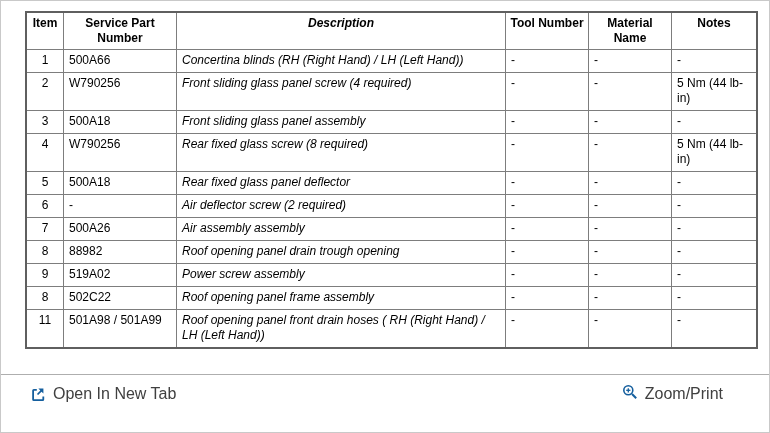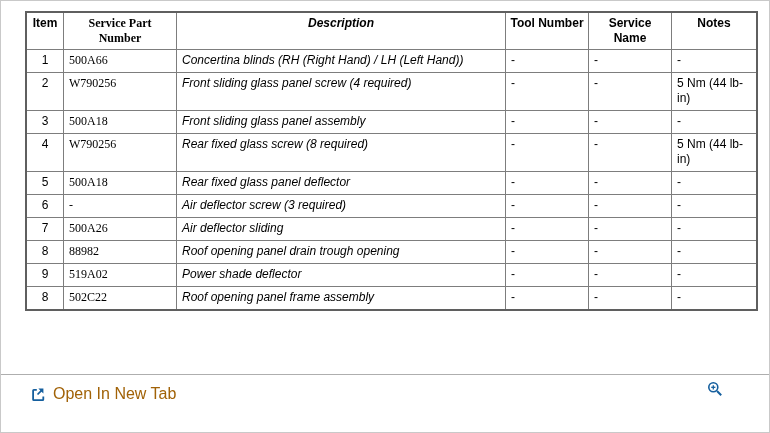--- a/index.html
+++ b/index.html
@@ -19,54 +19,54 @@
     font-size:12px;line-height:15px;
     vertical-align:top;color:#000;
     overflow:hidden;word-wrap:break-word;
   }
   table.parts th{
     font-weight:bold;text-align:center;padding:3px 3px;
   }
   table.parts td{padding:3px 5px 4px 5px;}
   td.col-item{text-align:center;padding-left:2px;padding-right:2px;}
   .col-item{width:30px;}
-  .col-part{width:106px;font-family:Liberation Serif, serif;}
+  .col-part{width:106px;}
   .col-description{width:322px;font-style:italic;}
   .col-tool{width:76px;}
   .col-material{width:76px;}
   .col-notes{width:78px;}
   .footer{
     position:absolute;left:0;right:0;bottom:0;height:58px;
     box-sizing:border-box;border-top:1px solid #aeaeae;
     padding:10px 46px 0 28px;background:#fff;
     display:flex;justify-content:space-between;align-items:flex-start;
   }
   a.footer-link{
     display:inline-flex;align-items:center;gap:7px;
-    color:#a16207;text-decoration:none;font-size:16px;
+    color:#404040;text-decoration:none;font-size:16px;
     cursor:pointer;
   }
   .icon{display:inline-flex;align-items:center;}
   .icon svg{display:block;}
   .zoom-link .icon{margin-top:-4px;}
 </style>
 </head>
 <body>
 
 <div class="page">
 
   <div class="table-wrap">
     <table class="parts">
       <thead>
         <tr>
           <th class="col-item">Item</th>
           <th class="col-part">Service Part Number</th>
           <th class="col-description">Description</th>
           <th class="col-tool">Tool Number</th>
-          <th class="col-material">Service Name</th>
+          <th class="col-material">Material Name</th>
           <th class="col-notes">Notes</th>
         </tr>
       </thead>
       <tbody>
           <tr>
             <td class="col-item">1</td>
             <td class="col-part">500A66</td>
             <td class="col-description">Concertina blinds (RH (Right Hand) / LH (Left Hand))</td>
             <td class="col-tool">-</td>
             <td class="col-material">-</td>
@@ -100,53 +100,61 @@
             <td class="col-item">5</td>
             <td class="col-part">500A18</td>
             <td class="col-description">Rear fixed glass panel deflector</td>
             <td class="col-tool">-</td>
             <td class="col-material">-</td>
             <td class="col-notes">-</td>
           </tr>
           <tr>
             <td class="col-item">6</td>
             <td class="col-part">-</td>
-            <td class="col-description">Air deflector screw (3 required)</td>
+            <td class="col-description">Air deflector screw (2 required)</td>
             <td class="col-tool">-</td>
             <td class="col-material">-</td>
             <td class="col-notes">-</td>
           </tr>
           <tr>
             <td class="col-item">7</td>
             <td class="col-part">500A26</td>
-            <td class="col-description">Air deflector sliding</td>
+            <td class="col-description">Air assembly assembly</td>
             <td class="col-tool">-</td>
             <td class="col-material">-</td>
             <td class="col-notes">-</td>
           </tr>
           <tr>
             <td class="col-item">8</td>
             <td class="col-part">88982</td>
             <td class="col-description">Roof opening panel drain trough opening</td>
             <td class="col-tool">-</td>
             <td class="col-material">-</td>
             <td class="col-notes">-</td>
           </tr>
           <tr>
             <td class="col-item">9</td>
             <td class="col-part">519A02</td>
-            <td class="col-description">Power shade deflector</td>
+            <td class="col-description">Power screw assembly</td>
             <td class="col-tool">-</td>
             <td class="col-material">-</td>
             <td class="col-notes">-</td>
           </tr>
           <tr>
             <td class="col-item">8</td>
             <td class="col-part">502C22</td>
             <td class="col-description">Roof opening panel frame assembly</td>
+            <td class="col-tool">-</td>
+            <td class="col-material">-</td>
+            <td class="col-notes">-</td>
+          </tr>
+          <tr>
+            <td class="col-item">11</td>
+            <td class="col-part">501A98 / 501A99</td>
+            <td class="col-description">Roof opening panel front drain hoses ( RH (Right Hand) / LH (Left Hand))</td>
             <td class="col-tool">-</td>
             <td class="col-material">-</td>
             <td class="col-notes">-</td>
           </tr>
         </tbody>
     </table>
   </div>
 
   <div class="footer">
 
@@ -162,16 +170,17 @@
 
     <a class="footer-link zoom-link" href="#">
       <span class="icon">
         <svg width="16" height="16" viewBox="0 0 16 16">
           <circle cx="6.3" cy="6.3" r="4.5" fill="none" stroke="#155f9e" stroke-width="1.6"></circle>
           <line x1="6.3" y1="4.2" x2="6.3" y2="8.4" stroke="#155f9e" stroke-width="1.3"></line>
           <line x1="4.2" y1="6.3" x2="8.4" y2="6.3" stroke="#155f9e" stroke-width="1.3"></line>
           <line x1="10.0" y1="10.0" x2="14.2" y2="14.2" stroke="#155f9e" stroke-width="2"></line>
         </svg>
       </span>
+      <span>Zoom/Print</span>
     </a>
 
   </div>
 </div>
 
 </body></html>

